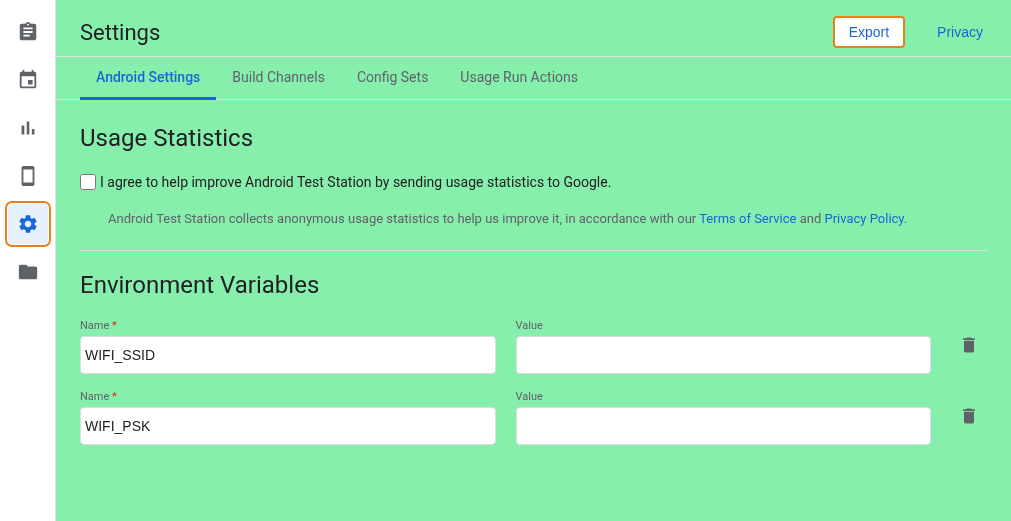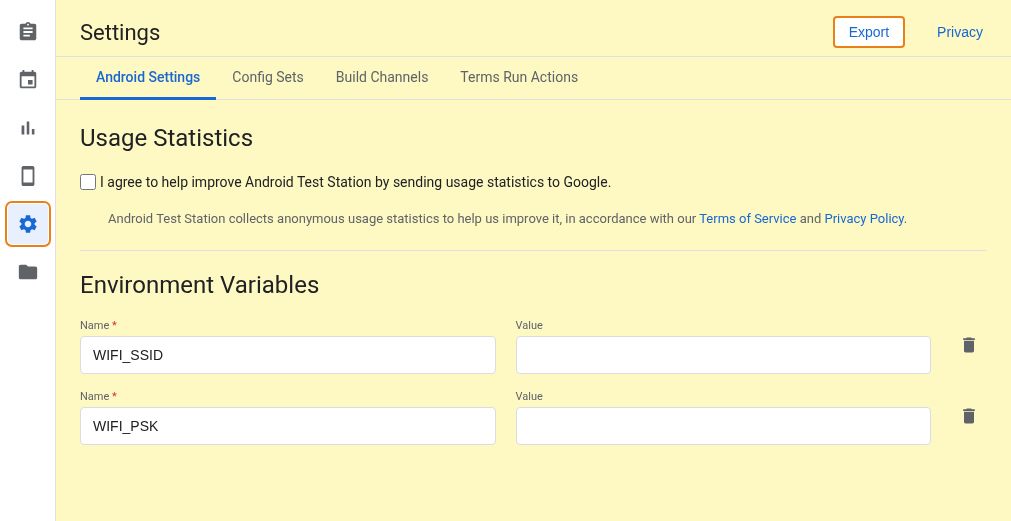--- a/index.html
+++ b/index.html
@@ -31,21 +31,21 @@
       background: #e8f0fe;
       color: #1967d2;
       outline: 2px solid #e8811a;
       outline-offset: 1px;
     }
     .sidebar-item svg { width: 22px; height: 22px; }
 
     
     .main {
       flex: 1;
-      background: #fef9c3;
+      background: #86efac;
       display: flex;
       flex-direction: column;
       overflow: hidden;
     }
 
     
     .header {
       display: flex;
       align-items: center;
       justify-content: space-between;
@@ -170,21 +170,21 @@
       color: #5f6368;
       margin-bottom: 4px;
     }
     .env-field-label .required {
       color: #d93025;
     }
     .env-input {
       width: 100%;
       border: 1px solid #dadce0;
       border-radius: 4px;
-      padding: 10px 12px;
+      padding: 10px 4px;
       font-size: 14px;
       color: #202124;
       outline: none;
     }
     .trash-btn {
       background: none;
       border: none;
       cursor: pointer;
       color: #5f6368;
       padding: 8px;
@@ -236,23 +236,23 @@
   <div class="header">
     <h1 class="header-title">Settings</h1>
     <div class="header-actions">
       <button class="btn-export">Export</button>
       <button class="btn-import">Privacy</button>
     </div>
   </div>
 
   <div class="tabs">
     <div class="tab active">Android Settings</div>
+    <div class="tab">Build Channels</div>
     <div class="tab">Config Sets</div>
-    <div class="tab">Build Channels</div>
-    <div class="tab">Terms Run Actions</div>
+    <div class="tab">Usage Run Actions</div>
   </div>
 
   <div class="content">
 
     <section>
       <h2 class="section-title">Usage Statistics</h2>
 
       <div class="checkbox-row">
         <input type="checkbox" style="">
         <label class="checkbox-label">I agree to help improve Android Test Station by sending usage statistics to Google.</label>

